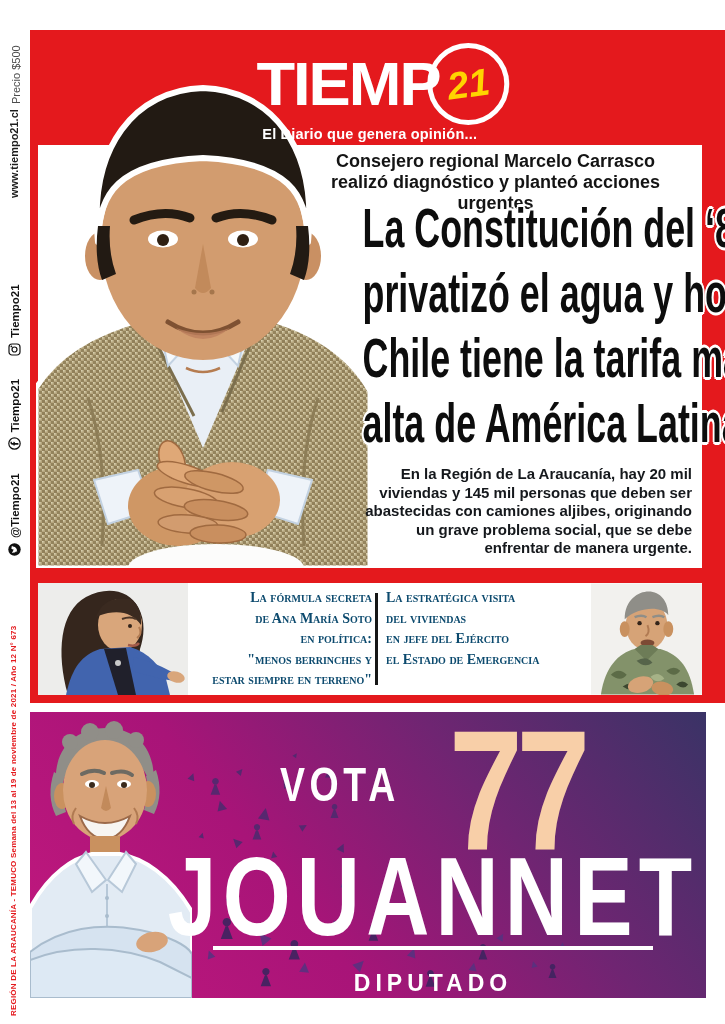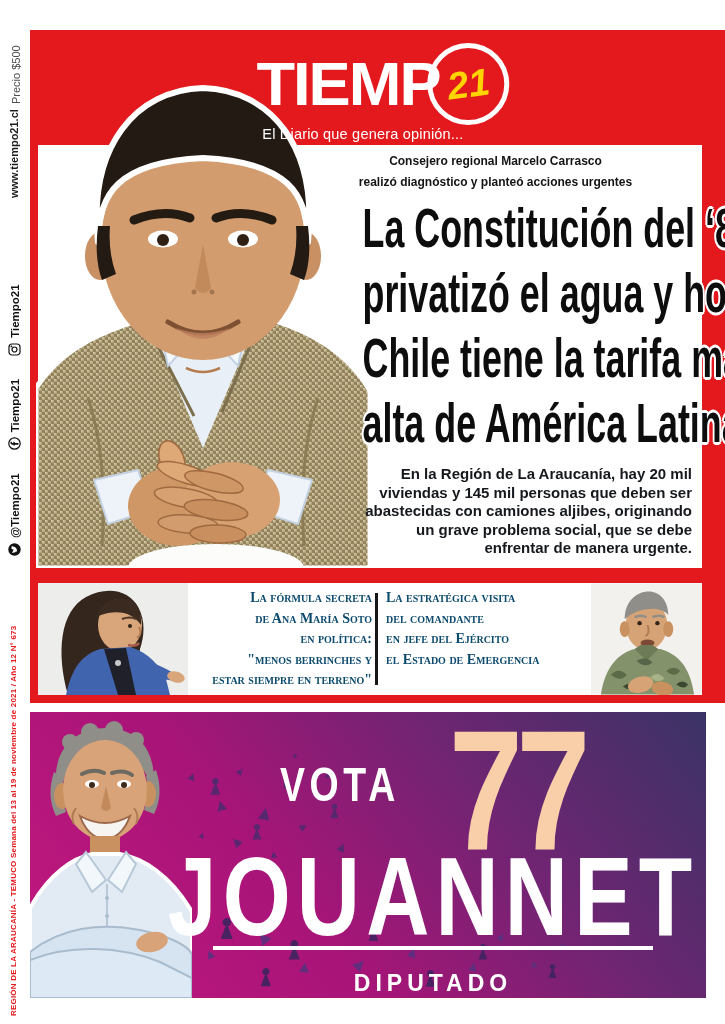--- a/index.html
+++ b/index.html
@@ -19,28 +19,28 @@
   
   .poster{position:absolute;left:30px;top:30px;width:708px;height:673px;background:#e4191d;}
 
   .logo{position:absolute;left:50%;top:13px;transform:translateX(-50%);z-index:4;}
   .logo-row{display:flex;align-items:center;}
   .logo-word{font-size:62px;font-weight:bold;color:#fff;line-height:.95;letter-spacing:-2px;
              display:inline-block;transform:scaleX(1.02);}
   .logo-circle{width:72px;height:72px;border-radius:50%;border:5px solid #fff;background:#e4191d;
                margin-left:-10px;display:flex;align-items:center;justify-content:center;flex:0 0 auto;}
   .logo-num{color:#ffd400;font-size:38px;font-weight:bold;font-style:italic;transform:rotate(-8deg);}
-  .logo-tagline{color:#fff;font-weight:normal;font-size:14.5px;margin-top:1px;padding-left:4px;letter-spacing:.2px;}
+  .logo-tagline{color:#fff;font-weight:bold;font-size:14.5px;margin-top:1px;padding-left:4px;letter-spacing:.2px;}
 
   .main-box{position:absolute;left:8px;top:115px;width:664px;height:423px;background:#fff;z-index:1;}
   .photo-carrasco{position:absolute;left:6px;top:46px;width:334px;height:492px;z-index:2;}
 
   .story-text{position:absolute;left:8px;top:115px;width:664px;height:423px;z-index:3;}
   .kicker{position:absolute;left:255px;right:4px;top:6px;text-align:center;
-          font-size:12px;font-weight:bold;color:#141414;line-height:21px;}
+          font-size:18px;font-weight:bold;color:#141414;line-height:21px;}
   .headline{position:absolute;left:250px;right:0;top:50px;text-align:center;}
   .headline div{font-size:56px;font-weight:bold;color:#0d0d0d;line-height:65px;white-space:nowrap;
                 transform:scaleX(0.64);transform-origin:50% 50%;
                 text-shadow:-3px 0 0 #fff,3px 0 0 #fff,0 -3px 0 #fff,0 3px 0 #fff,
                             -2px -2px 0 #fff,2px -2px 0 #fff,-2px 2px 0 #fff,2px 2px 0 #fff;}
   .summary{position:absolute;right:10px;top:320px;width:340px;text-align:right;
            font-size:15px;font-weight:bold;color:#15181c;line-height:18.5px;}
 
   
   .teaser-box{position:absolute;left:8px;top:553px;width:664px;height:112px;background:#fff;z-index:2;}
@@ -219,21 +219,21 @@
         <div>de Ana María Soto</div>
         <div>en política:</div>
         <div>"menos berrinches y</div>
         <div>estar siempre en terreno"</div>
       </div>
 
       <div class="teaser-divider"></div>
 
       <div class="teaser-text teaser-text-right">
         <div>La estratégica visita</div>
-        <div>del comandante</div>
+        <div>del viviendas</div>
         <div>en jefe del Ejército</div>
         <div>el Estado de Emergencia</div>
       </div>
 
       <svg class="teaser-photo-right" viewBox="0 0 112 112">
         <rect width="112" height="112" fill="#f2f1ee"></rect>
         <ellipse cx="56" cy="42" rx="21" ry="25" fill="#d6a377"></ellipse>
         <path d="M34,36 C34,16 48,8 58,8 C70,8 78,18 78,32 C70,22 48,24 34,36 Z" fill="#8f8e88"></path>
         <ellipse cx="34" cy="46" rx="5" ry="8" fill="#c9915f"></ellipse>
           <ellipse cx="78" cy="46" rx="5" ry="8" fill="#c9915f"></ellipse>

